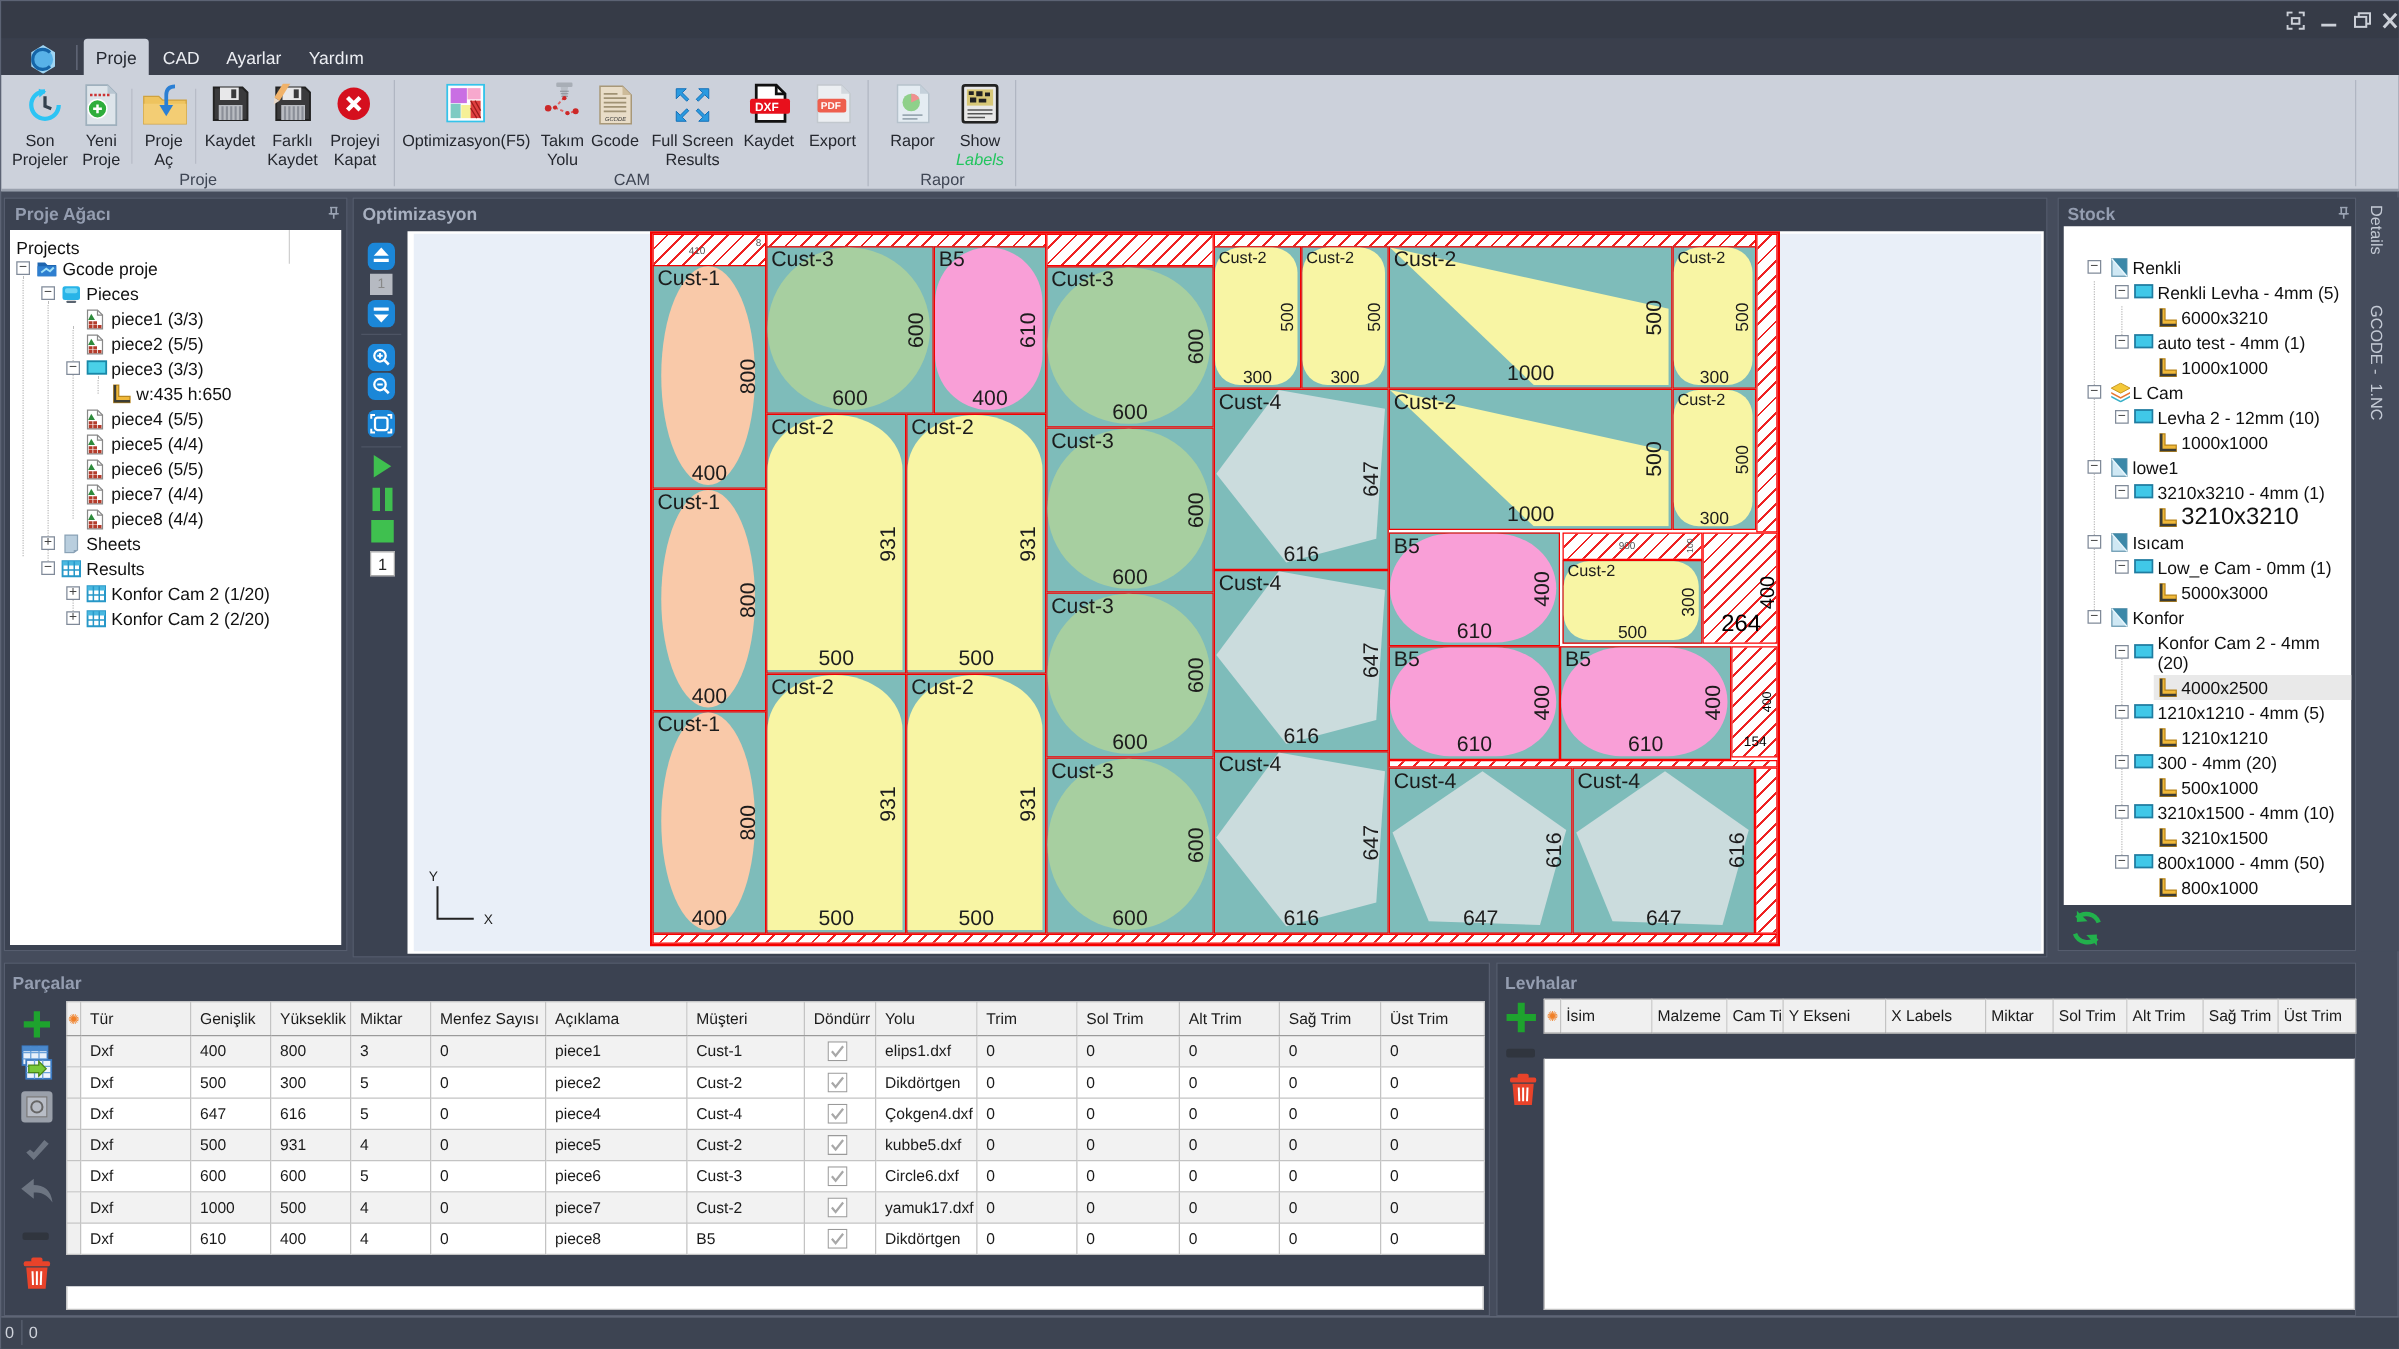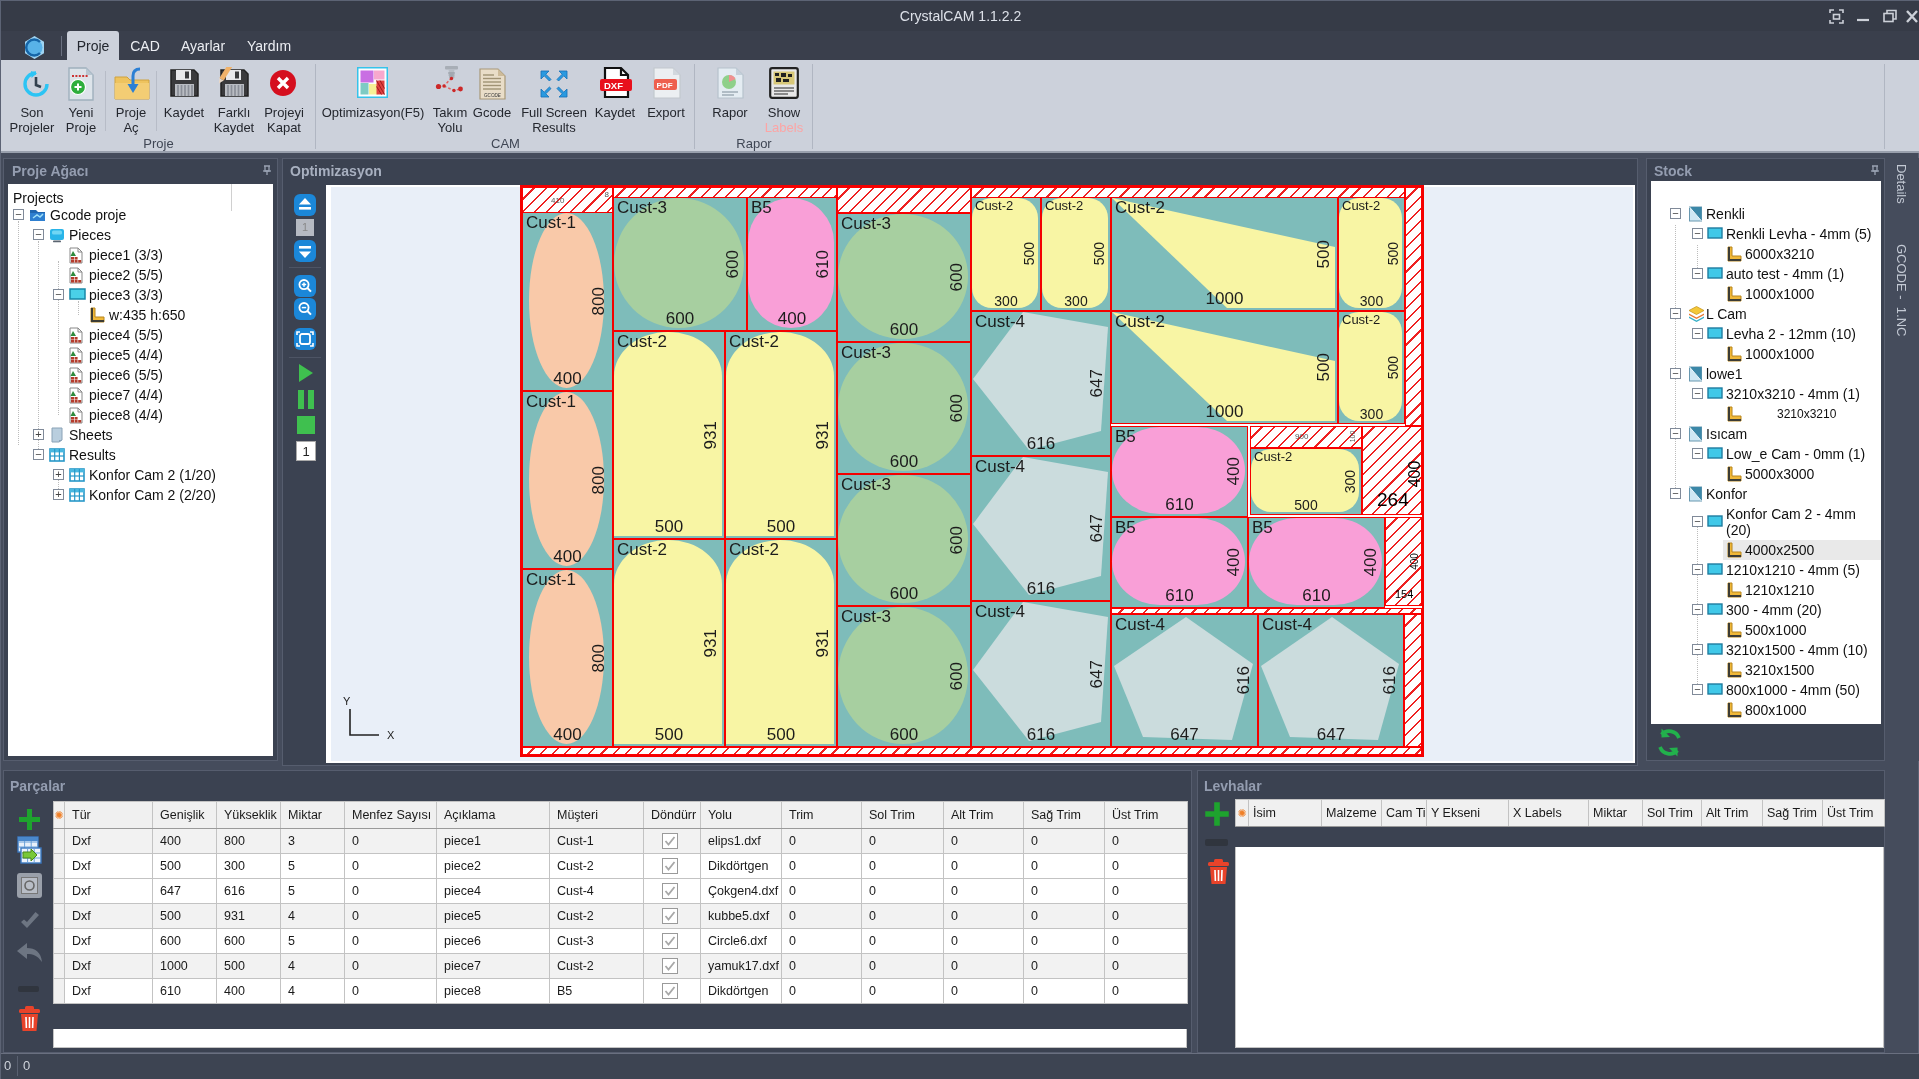--- a/index.html
+++ b/index.html
@@ -18,21 +18,20 @@
 .wd{position:absolute;bottom:1px;width:100%;text-align:center;font-size:17px;color:#1c1c1c;}
 .htx{position:absolute;right:3px;top:0;height:100%;display:flex;align-items:center;}
 .htx span{writing-mode:vertical-rl;transform:rotate(180deg);font-size:17px;color:#1c1c1c;}
 .hlab{position:absolute;}
 .hatch{position:absolute;background:repeating-linear-gradient(135deg,#fff 0px,#fff 7px,#ee2222 7px,#ee2222 8.6px);border:1px solid #fd0000;}
 svg{display:block;}
 </style></head><body>
 <div id="app">
 
 <div class="abs" style="left:0;top:0;width:1919px;height:30px;background:#363b47;"></div>
-<div class="abs" style="top:7px;left:0;width:1919px;text-align:center;color:#dde1e9;font-size:14px;">CrystalCAM 1.1.2.2</div>
 <svg class="abs" style="left:1828px;top:8px" width="90" height="16" viewBox="0 0 90 16">
 <g stroke="#ccd0d8" stroke-width="1.6" fill="none">
 <path d="M1 4 V1 H5 M10 1 H14 V4 M14 11 V14 H10 M5 14 H1 V11"></path>
         <rect x="4.5" y="5.5" width="6" height="4.5"></rect>
 <line x1="28" y1="11" x2="40" y2="11" stroke-width="2.2"></line>
 <rect x="55" y="4.5" width="9" height="8"></rect>
         <path d="M58 4.5 V1.5 H67 V10 H64"></path>
 <path d="M78 2 L88 13 M88 2 L78 13" stroke-width="2.4"></path>
 </g>
     </svg>
@@ -199,21 +198,21 @@
         <rect x="7" y="11" width="5" height="4"></rect>
         <rect x="14" y="12" width="6" height="3"></rect>
       </g>
 <g stroke="#555" stroke-width="1.3">
         <line x1="5" y1="21" x2="25" y2="21"></line>
         <line x1="5" y1="24" x2="25" y2="24"></line>
         <line x1="5" y1="27" x2="19" y2="27"></line>
       </g>
 </svg>
 <div class="abs" style="left:723px;top:104px;width:120px;text-align:center;font-size:13px;color:#24272e;">Show</div>
-<div class="abs" style="left:723px;top:119px;width:120px;text-align:center;font-size:13px;color:#fca5a5;">Labels</div>
+<div class="abs" style="left:723px;top:119px;width:120px;text-align:center;font-size:13px;color:#22c55e;font-style:italic;">Labels</div>
 <div class="abs" style="left:0px;top:135px;width:315px;text-align:center;color:#3f4654;font-size:13px;">Proje</div>
 <div class="abs" style="left:315px;top:135px;width:379px;text-align:center;color:#3f4654;font-size:13px;">CAM</div>
 <div class="abs" style="left:694px;top:135px;width:118px;text-align:center;color:#3f4654;font-size:13px;">Rapor</div>
 <div class="abs" style="left:314px;top:63px;width:1px;height:85px;background:#b0b6c2;"></div>
 <div class="abs" style="left:693px;top:63px;width:1px;height:85px;background:#b0b6c2;"></div>
 <div class="abs" style="left:811px;top:63px;width:1px;height:85px;background:#b0b6c2;"></div>
 <div class="abs" style="left:1883px;top:63px;width:1px;height:85px;background:#b0b6c2;"></div>
 <div class="abs" style="left:104px;top:70px;width:1px;height:60px;background:#b7bcc7;"></div>
 <div class="abs" style="left:155px;top:70px;width:1px;height:60px;background:#b7bcc7;"></div>
 <div class="abs" style="left:2px;top:157px;width:275px;height:603px;background:#3b4251;border:1px solid #565d6e;"></div>
@@ -811,21 +810,21 @@
         <rect x="1" y="2" width="14" height="10" fill="#40c8e8" stroke="#1f7ca0" stroke-width="1.4"></rect>
       </svg>
     </div>
 <div class="trow" style="left:1725px;top:383px;font-size:14px;">3210x3210 - 4mm (1)</div>
 <div class="ticon" style="left:1725px;top:405px;">
       <svg width="16" height="16" viewBox="0 0 16 16">
         <path d="M2 1 H6 V10 H15 V15 H2 Z" fill="#f0b838" stroke="#b8861e" stroke-width="1"></path>
         <path d="M2 1 L2 15 H15 L15 13 L4 13 L4 1 Z" fill="#3c3c34"></path>
       </svg>
     </div>
-<div class="trow" style="left:1744px;top:403px;font-size:12px;margin-left:32px;">3210x3210</div>
+<div class="trow" style="left:1744px;top:403px;font-size:19px;">3210x3210</div>
 <div class="exp" style="left:1669px;top:427px;">−</div>
 <div class="ticon" style="left:1687px;top:425px;">
       <svg width="15" height="16" viewBox="0 0 15 16">
         <rect x="1.5" y="1" width="12" height="14" fill="#cfe8f4" stroke="#6898b0" stroke-width="1"></rect>
         <path d="M1.5 1 L13.5 15 L13.5 1 Z" fill="#3c88a8"></path>
         <path d="M1.5 1 L13.5 15" stroke="#e8f6fc" stroke-width="1"></path>
       </svg>
     </div>
 <div class="trow" style="left:1705px;top:423px;font-size:14px;">Isıcam</div>
 <div class="exp" style="left:1691px;top:447px;">−</div>

